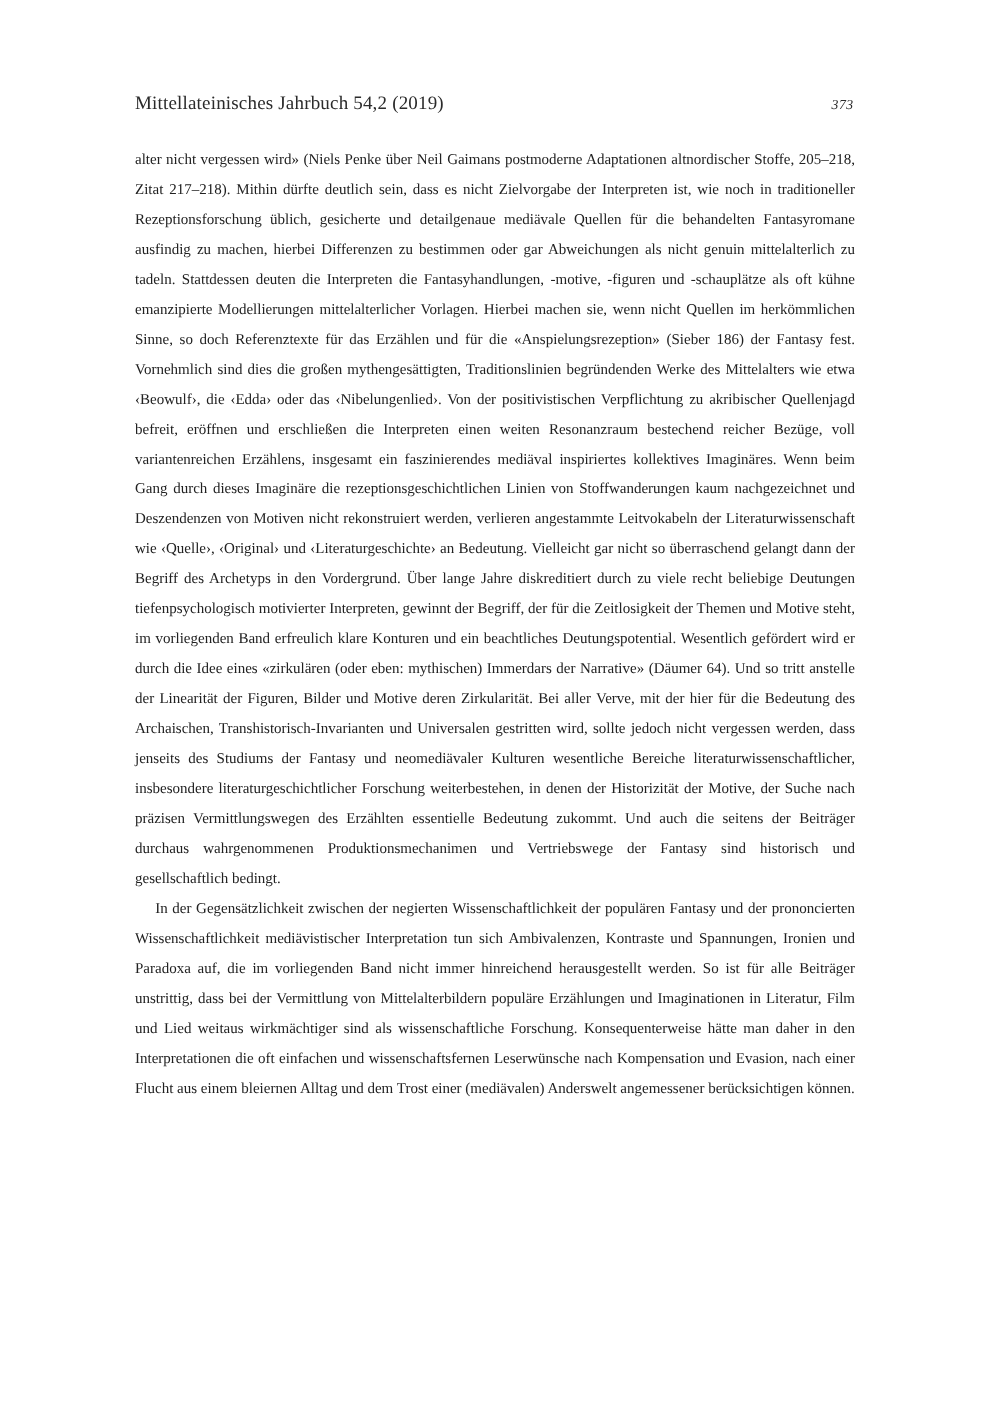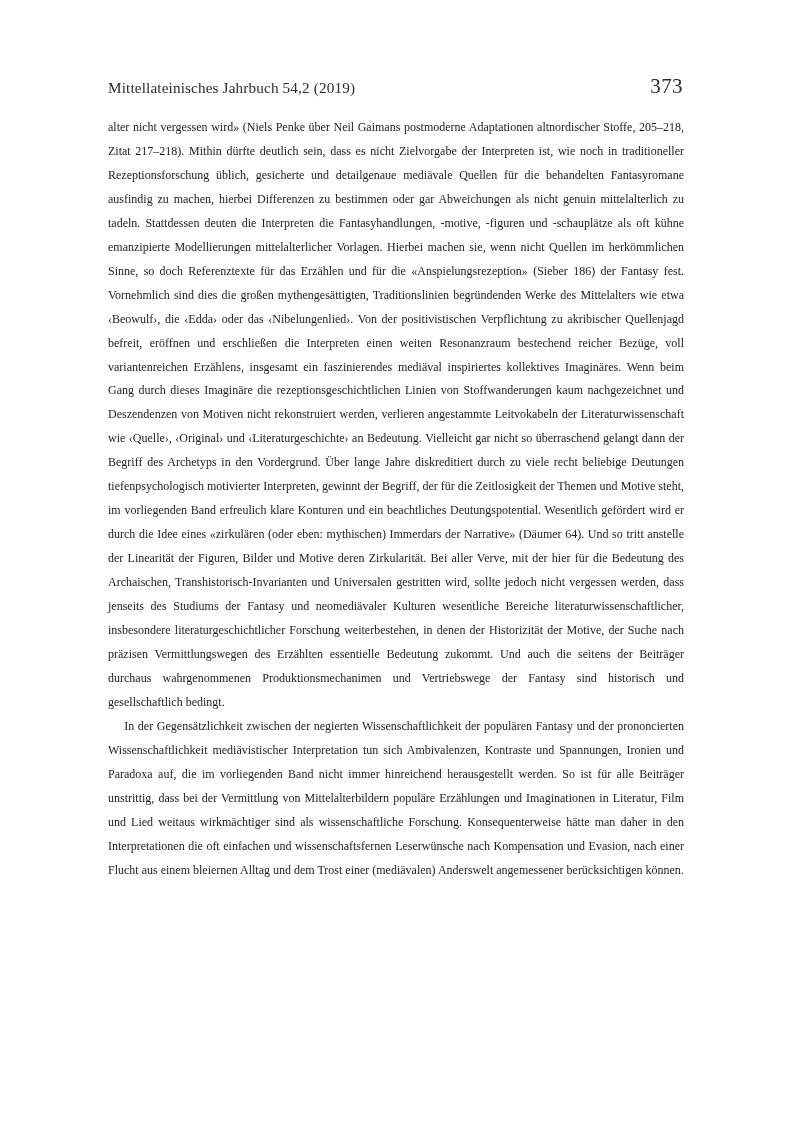--- a/index.html
+++ b/index.html
@@ -32,22 +32,23 @@
     justify-content: space-between;
     align-items: baseline;
     font-size: 15.2px;
     letter-spacing: 0.15px;
     color: #2b2b2b;
   }
   .running-head .head-title {
     white-space: nowrap;
   }
   .running-head .folio {
-    font-size: 21px;
+    font-size: 11px;
     letter-spacing: 0.4px;
+    font-style: italic;
   }
   .body-text {
     position: absolute;
     left: 108px;
     top: 112px;
     width: 576px;
   }
   .para {
     margin: 0;
     font-size: 12px;

